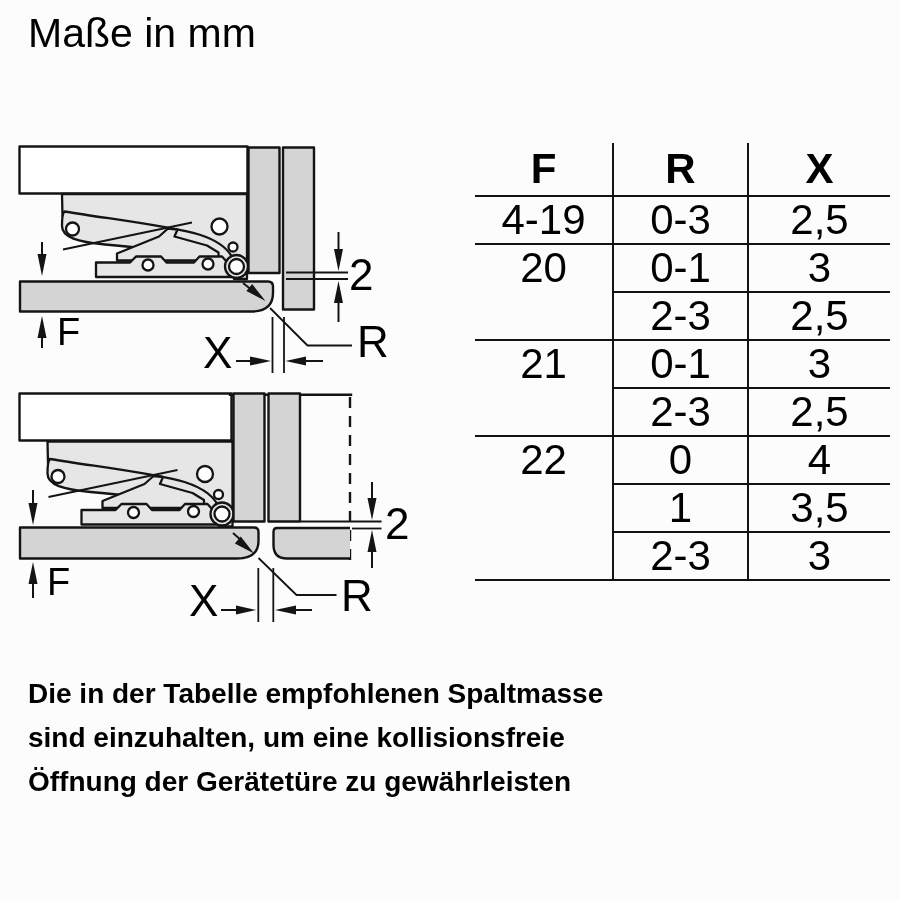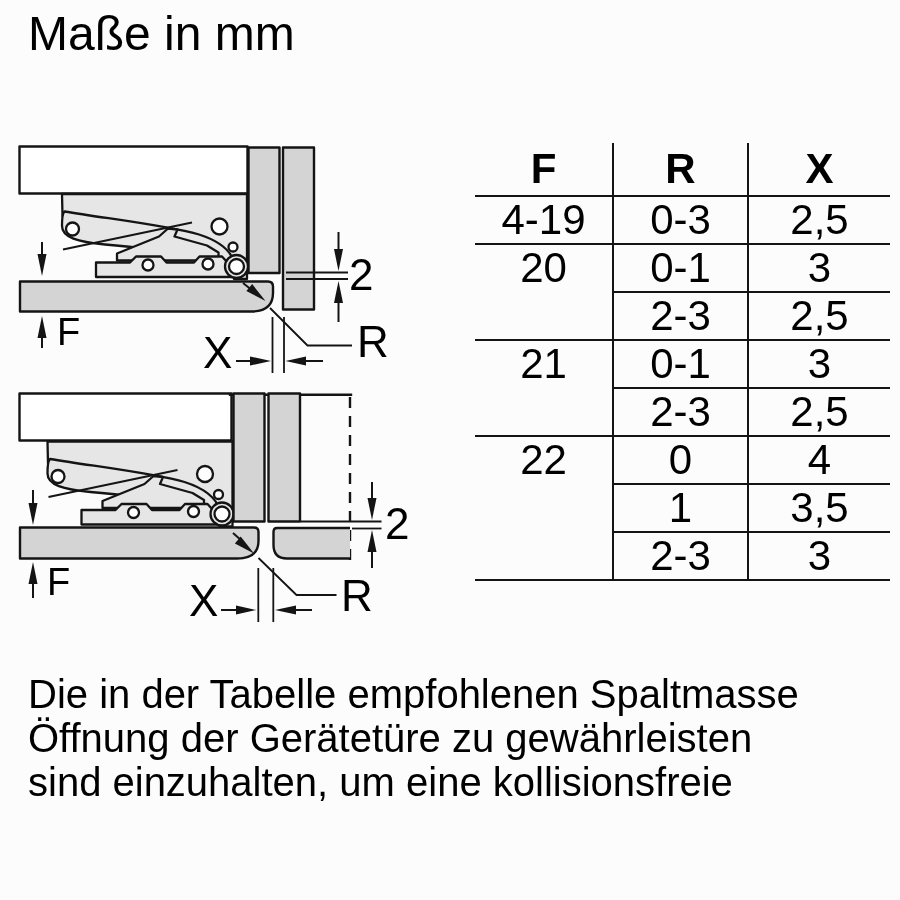--- a/index.html
+++ b/index.html
@@ -3,25 +3,25 @@
 <meta charset="utf-8">
 <style>
   html,body { margin:0; padding:0; }
   body {
     width:900px; height:900px; position:relative; overflow:hidden;
     background:#fcfcfc; color:#000;
     font-family:"Liberation Sans","DejaVu Sans",sans-serif;
   }
   .title {
     position:absolute; left:28px; top:10px;
-    font-size:48px; line-height:47px; font-weight:400; white-space:nowrap;
+    font-size:41px; line-height:47px; font-weight:400; white-space:nowrap;
   }
   .para {
     position:absolute; left:28px; top:672px;
-    font-size:40px; line-height:44px; font-weight:400; white-space:nowrap;
+    font-size:28px; line-height:44px; font-weight:700; white-space:nowrap;
   }
   svg.diag { position:absolute; left:0; top:130px; }
   .ln   { stroke:#141414; stroke-width:2.4; stroke-linejoin:round; stroke-linecap:square; fill:none; }
   .wht  { stroke:#141414; stroke-width:2.4; stroke-linejoin:round; fill:#ffffff; }
   .part { stroke:#141414; stroke-width:2.4; stroke-linejoin:round; }
   .hg   { stroke:#141414; stroke-width:2.3; stroke-linejoin:round; }
   .hole { stroke:#141414; stroke-width:2.3; fill:#ffffff; }
   .thin { stroke:#141414; stroke-width:1.8; fill:none; }
   .dim  { stroke:#141414; stroke-width:2; fill:none; }
   .head { fill:#141414; stroke:none; }
@@ -206,15 +206,15 @@
   </tr>
   <tr>
     <td class="vl">2-3</td>
     <td class="vl">3</td>
   </tr>
 </tbody>
   </table>
 
 <div class="para">
   <div>Die in der Tabelle empfohlenen Spaltmasse</div>
+  <div>sind einzuhalten, um eine kollisionsfreie</div>
   <div>Öffnung der Gerätetüre zu gewährleisten</div>
-  <div>sind einzuhalten, um eine kollisionsfreie</div>
 </div>
 
 </body></html>

